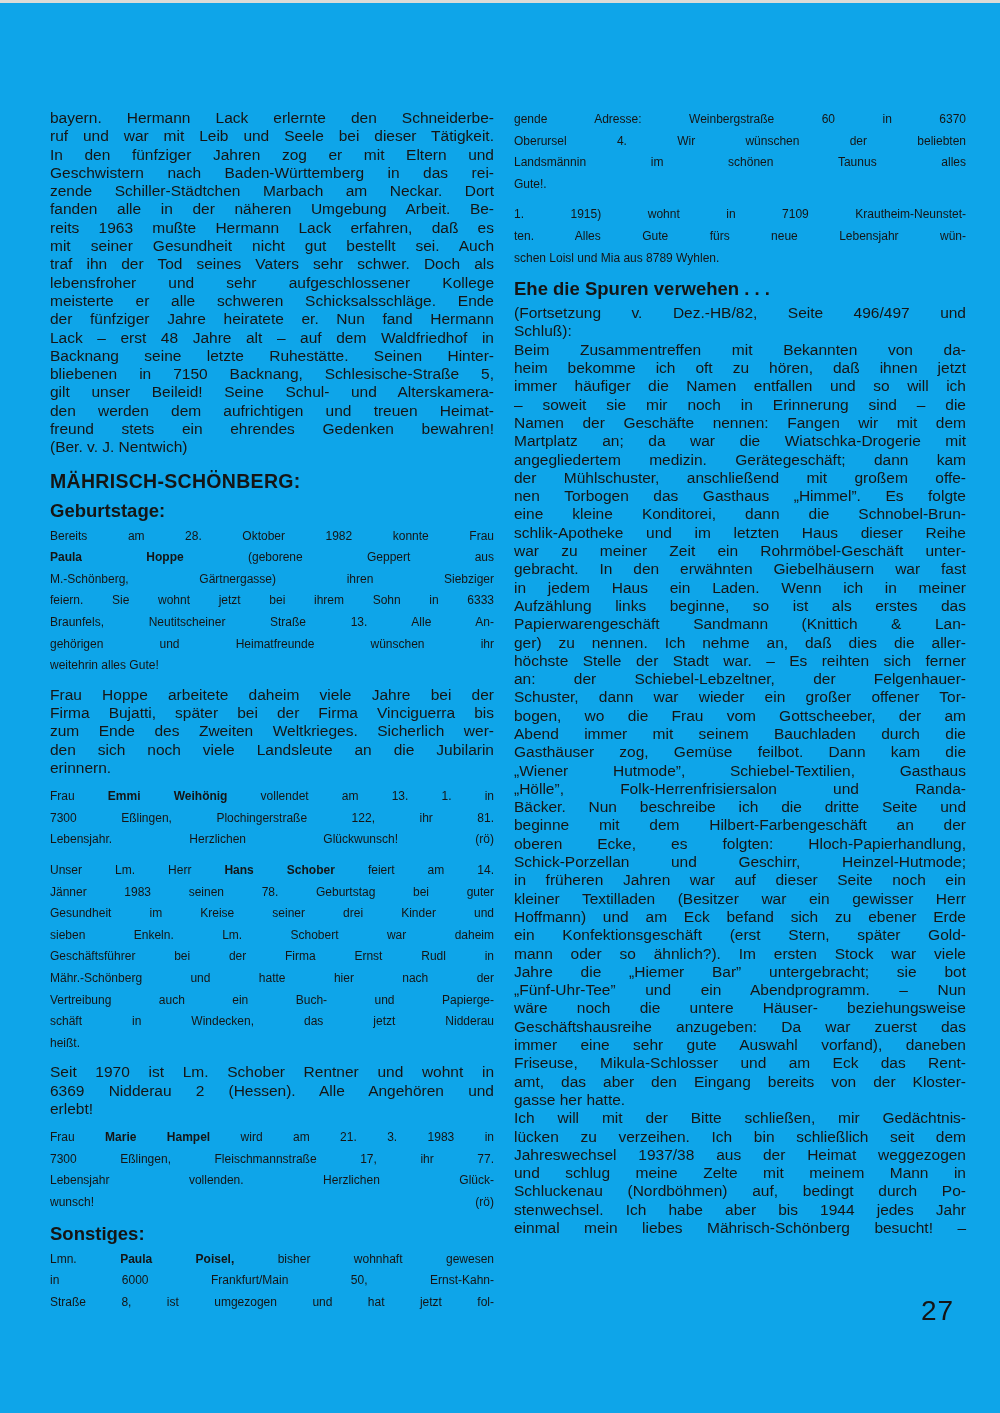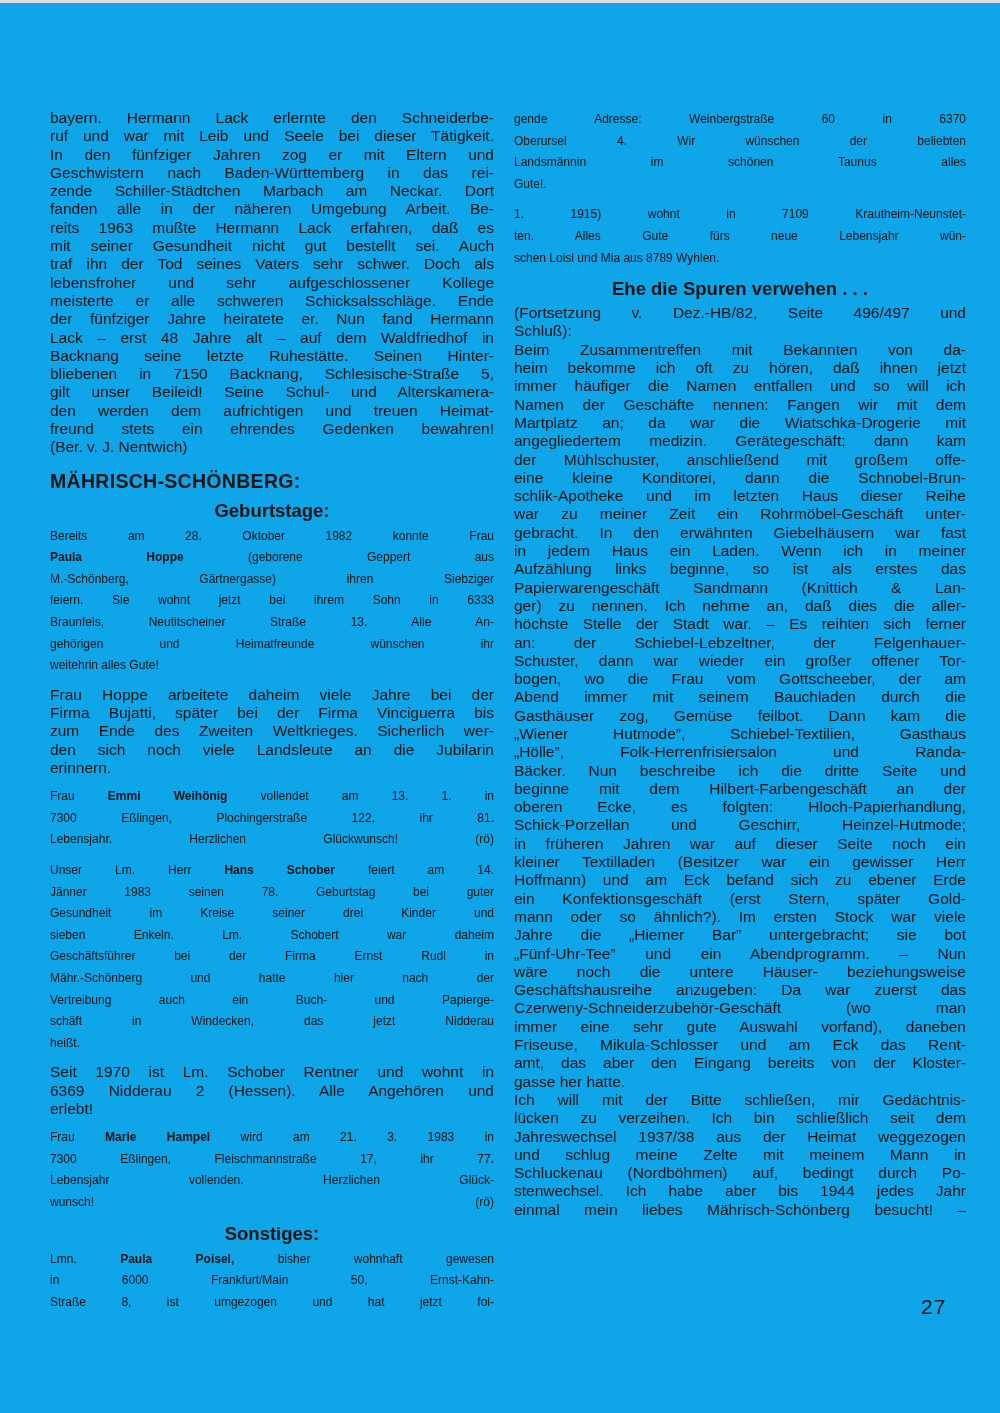--- a/index.html
+++ b/index.html
@@ -26,28 +26,27 @@
   .line.just { text-align: justify; text-align-last: justify; }
 
   .heading {
     font-size: 19.5px; font-weight: bold;
     letter-spacing: 0.3px;
     margin: 13px 0 7px 0;
   }
   .subheading {
     font-size: 18.5px; font-weight: bold;
     margin: 3px 0 4px 0;
-    text-align: center;
   }
   b { font-weight: bold; }
 
   .page-number {
     position: absolute;
     left: 921px; top: 1292px;
-    font-size: 21px;
+    font-size: 28px;
     letter-spacing: 1px;
     text-align: center;
   }
 </style>
 </head>
 <body>
 
 <div class="page">
   <div class="col col-left">
       <div class="para report">
@@ -137,24 +136,26 @@
       </div>
       <div class="subheading">Ehe die Spuren verwehen . . .</div>
       <div class="para report tight">
         <div class="line just">(Fortsetzung v. Dez.-HB/82, Seite 496/497 und</div>
         <div class="line">Schluß):</div>
       </div>
       <div class="para report tight">
         <div class="line just">Beim Zusammentreffen mit Bekannten von da-</div>
         <div class="line just">heim bekomme ich oft zu hören, daß ihnen jetzt</div>
         <div class="line just">immer häufiger die Namen entfallen und so will ich</div>
+        <div class="line just">– soweit sie mir noch in Erinnerung sind – die</div>
         <div class="line just">Namen der Geschäfte nennen: Fangen wir mit dem</div>
         <div class="line just">Martplatz an; da war die Wiatschka-Drogerie mit</div>
         <div class="line just">angegliedertem medizin. Gerätegeschäft; dann kam</div>
         <div class="line just">der Mühlschuster, anschließend mit großem offe-</div>
+        <div class="line just">nen Torbogen das Gasthaus „Himmel”. Es folgte</div>
         <div class="line just">eine kleine Konditorei, dann die Schnobel-Brun-</div>
         <div class="line just">schlik-Apotheke und im letzten Haus dieser Reihe</div>
         <div class="line just">war zu meiner Zeit ein Rohrmöbel-Geschäft unter-</div>
         <div class="line just">gebracht. In den erwähnten Giebelhäusern war fast</div>
         <div class="line just">in jedem Haus ein Laden. Wenn ich in meiner</div>
         <div class="line just">Aufzählung links beginne, so ist als erstes das</div>
         <div class="line just">Papierwarengeschäft Sandmann (Knittich &amp; Lan-</div>
         <div class="line just">ger) zu nennen. Ich nehme an, daß dies die aller-</div>
         <div class="line just">höchste Stelle der Stadt war. – Es reihten sich ferner</div>
         <div class="line just">an: der Schiebel-Lebzeltner, der Felgenhauer-</div>
@@ -170,21 +171,20 @@
         <div class="line just">Schick-Porzellan und Geschirr, Heinzel-Hutmode;</div>
         <div class="line just">in früheren Jahren war auf dieser Seite noch ein</div>
         <div class="line just">kleiner Textilladen (Besitzer war ein gewisser Herr</div>
         <div class="line just">Hoffmann) und am Eck befand sich zu ebener Erde</div>
         <div class="line just">ein Konfektionsgeschäft (erst Stern, später Gold-</div>
         <div class="line just">mann oder so ähnlich?). Im ersten Stock war viele</div>
         <div class="line just">Jahre die „Hiemer Bar” untergebracht; sie bot</div>
         <div class="line just">„Fünf-Uhr-Tee” und ein Abendprogramm. – Nun</div>
         <div class="line just">wäre noch die untere Häuser- beziehungsweise</div>
         <div class="line just">Geschäftshausreihe anzugeben: Da war zuerst das</div>
-        <div class="line just">Czerweny-Schneiderzubehör-Geschäft (wo man</div>
         <div class="line just">immer eine sehr gute Auswahl vorfand), daneben</div>
         <div class="line just">Friseuse, Mikula-Schlosser und am Eck das Rent-</div>
         <div class="line just">amt, das aber den Eingang bereits von der Kloster-</div>
         <div class="line">gasse her hatte.</div>
       </div>
       <div class="para report tight">
         <div class="line just">Ich will mit der Bitte schließen, mir Gedächtnis-</div>
         <div class="line just">lücken zu verzeihen. Ich bin schließlich seit dem</div>
         <div class="line just">Jahreswechsel 1937/38 aus der Heimat weggezogen</div>
         <div class="line just">und schlug meine Zelte mit meinem Mann in</div>

